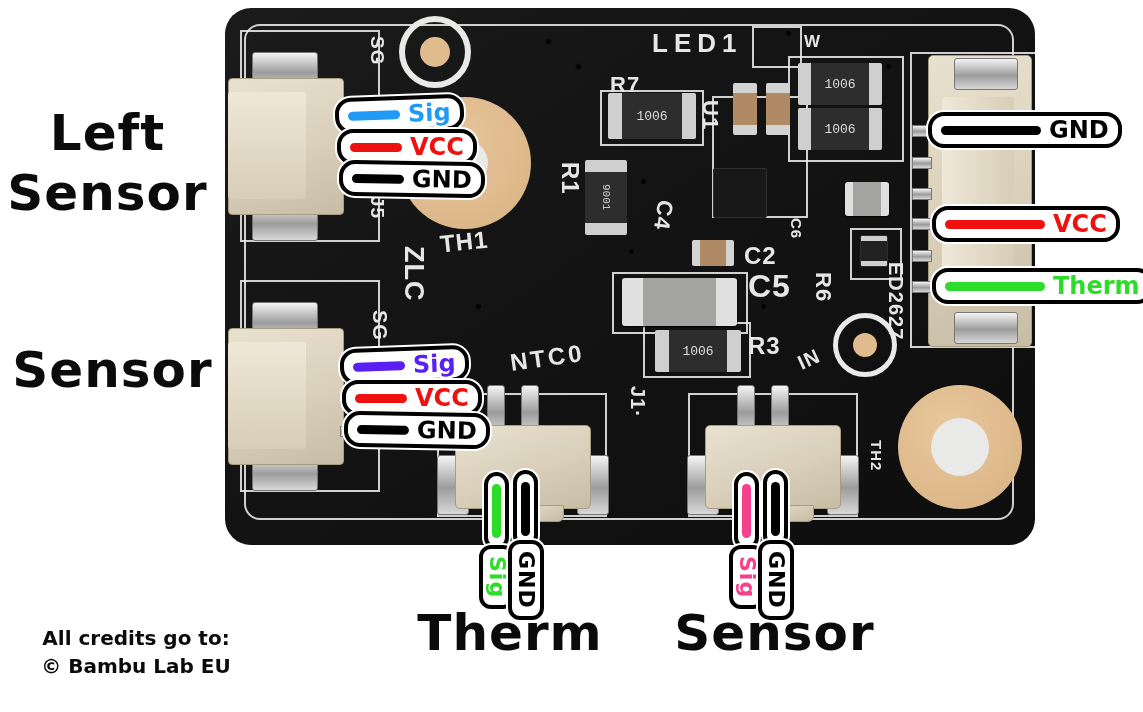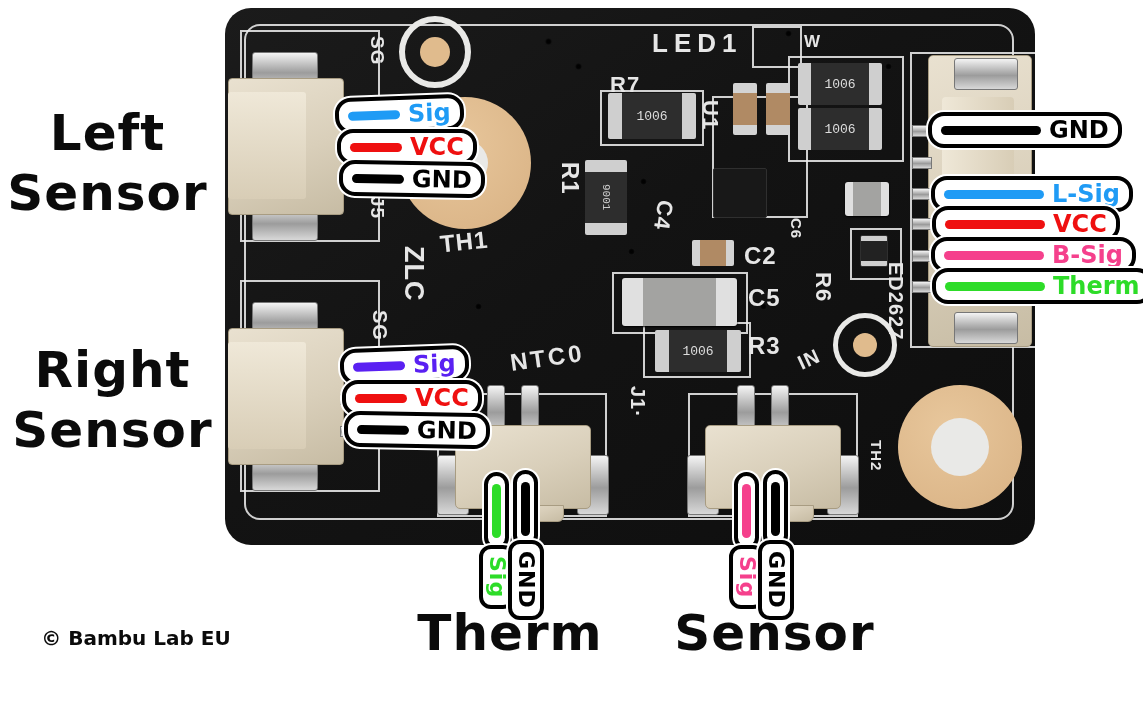--- a/index.html
+++ b/index.html
@@ -120,21 +120,21 @@
     <div class="silk v" style="left:472px;top:92px;font-size:22px;">U1</div>
     <div class="silk v" style="left:331px;top:154px;font-size:24px;">R1</div>
     <div class="silk" style="left:215px;top:220px;font-size:24px;transform:rotate(-6deg);">TH1</div>
     <div class="silk v" style="left:173px;top:238px;font-size:27px;">ZLC</div>
     <div class="silk v" style="left:143px;top:302px;font-size:20px;">SG</div>
     <div class="silk" style="left:212px;top:344px;font-size:22px;transform:rotate(-12deg);">J3</div>
     <div class="silk v" style="left:149px;top:414px;font-size:19px;">J6</div>
     <div class="silk" style="left:285px;top:336px;font-size:24px;letter-spacing:3px;transform:rotate(-8deg);">NTC0</div>
     <div class="silk v" style="left:425px;top:192px;font-size:22px;transform:rotate(8deg);">C4</div>
     <div class="silk" style="left:519px;top:234px;font-size:24px;">C2</div>
-    <div class="silk" style="left:523px;top:276px;font-size:24px;">C5</div>
+    <div class="silk" style="left:523px;top:260px;font-size:32px;">C5</div>
     <div class="silk" style="left:523px;top:324px;font-size:24px;">R3</div>
     <div class="silk v" style="left:585px;top:264px;font-size:22px;">R6</div>
     <div class="silk v" style="left:563px;top:210px;font-size:15px;">C6</div>
     <div class="silk" style="left:573px;top:340px;font-size:20px;transform:rotate(-25deg);">IN</div>
     <div class="silk v" style="left:659px;top:254px;font-size:20px;">ED2627</div>
     <div class="silk v" style="left:643px;top:432px;font-size:15px;">TH2</div>
     <div class="silk v" style="left:401px;top:378px;font-size:20px;">J1·</div>
     <div class="silk" style="left:579px;top:24px;font-size:17px;">W</div>
 
     <div class="abs" style="left:3px;top:40px;width:134px;height:195px;">
@@ -187,30 +187,30 @@
       <div class="abs beige" style="left:18px;top:40px;width:134px;height:82px;border-radius:5px;"></div>
       <div class="abs beige" style="left:55px;top:120px;width:70px;height:15px;border-radius:0 0 6px 6px;"></div>
     </div>
   </div>
 
   <div class="bigtitle" style="left:0;top:80px;width:215px;margin-top:23px;">
     <div>Left</div>
     <div>Sensor</div>
   </div>
   <div class="bigtitle" style="left:0;top:340px;width:225px;">
-    <div>Right</div>
     <div>Sensor</div>
   </div>
   <div class="bigtitle" style="left:405px;top:602px;width:210px;line-height:62px;">
     <div>Therm</div>
   </div>
   <div class="bigtitle" style="left:652px;top:602px;width:245px;line-height:62px;">
     <div>Sensor</div>
   </div>
   <div class="credits" style="left:2px;top:624px;width:268px;">
+    <div>All credits go to:</div>
     <div>© Bambu Lab EU</div>
   </div>
 
   <div class="pill" style="left:335px;top:96px;transform:rotate(-2deg);">
     <div class="bar" style="width: 52px; background: rgb(31, 155, 245);"></div>
     <span class="plabel" style="color: rgb(31, 155, 245);">Sig</span>
   </div>
   <div class="pill" style="left:337px;top:129px;">
     <div class="bar" style="width: 52px; background: rgb(239, 16, 16);"></div>
     <span class="plabel" style="color: rgb(239, 16, 16);">VCC</span>
@@ -230,32 +230,24 @@
   </div>
   <div class="pill" style="left:344px;top:412px;transform:rotate(1deg);">
     <div class="bar" style="width: 52px; background: rgb(0, 0, 0);"></div>
     <span class="plabel" style="color: rgb(0, 0, 0);">GND</span>
   </div>
 
   <div class="pill" style="left:928px;top:112px;">
     <div class="bar" style="width: 100px; background: rgb(0, 0, 0);"></div>
     <span class="plabel" style="color: rgb(0, 0, 0);">GND</span>
   </div>
-  <div class="pill" style="left:931px;top:176px;">
-    <div class="bar" style="width: 100px; background: rgb(31, 155, 245);"></div>
-    <span class="plabel" style="color: rgb(31, 155, 245);">L-Sig</span>
-  </div>
   <div class="pill" style="left:932px;top:206px;">
     <div class="bar" style="width: 100px; background: rgb(239, 16, 16);"></div>
     <span class="plabel" style="color: rgb(239, 16, 16);">VCC</span>
   </div>
-  <div class="pill" style="left:931px;top:237px;">
-    <div class="bar" style="width: 100px; background: rgb(245, 64, 140);"></div>
-    <span class="plabel" style="color: rgb(245, 64, 140);">B-Sig</span>
-  </div>
   <div class="pill" style="left:932px;top:268px;">
     <div class="bar" style="width: 100px; background: rgb(45, 220, 40);"></div>
     <span class="plabel" style="color: rgb(45, 220, 40);">Therm</span>
   </div>
 
   <div class="vpill" style="left:484px;top:472px;">
     <div class="vbar" style="background: rgb(45, 220, 40);"></div>
   </div>
   <div class="vpill" style="left:513px;top:470px;">
     <div class="vbar" style="background: rgb(0, 0, 0);"></div>

